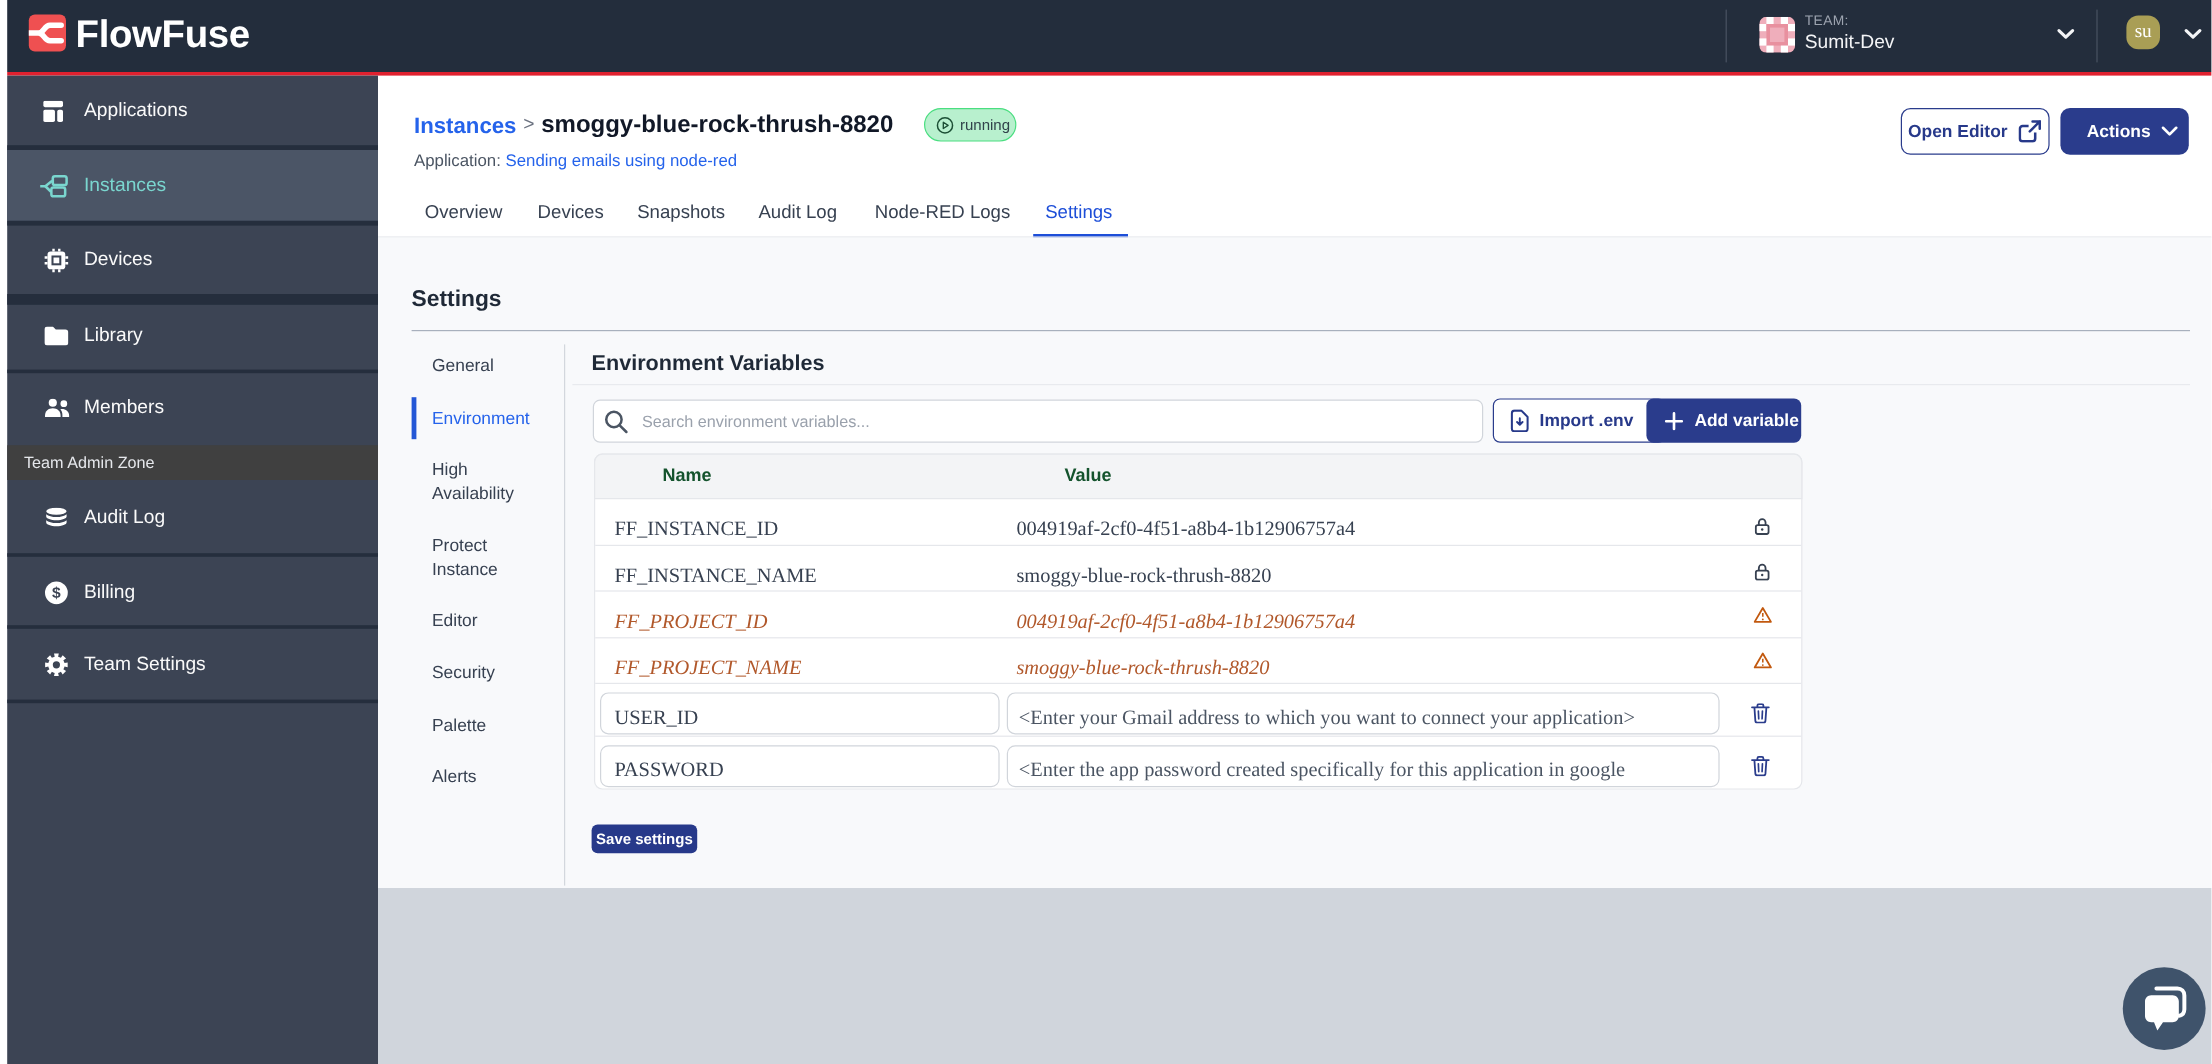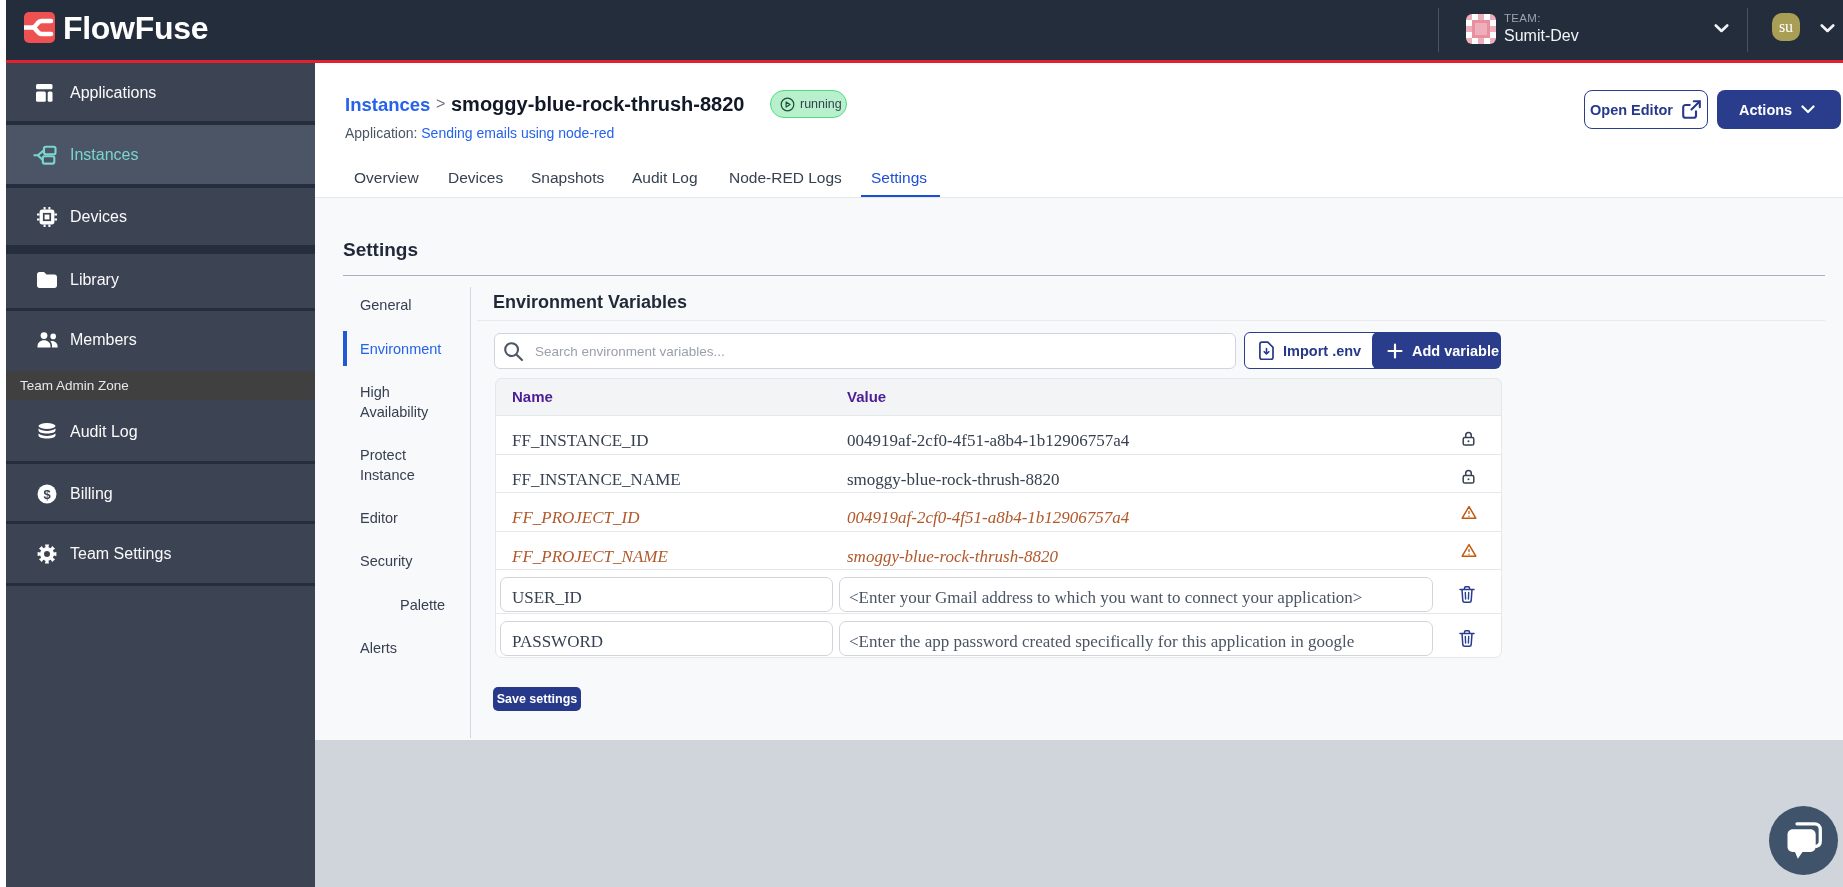--- a/index.html
+++ b/index.html
@@ -41,21 +41,21 @@
   #vdiv { left:470px; top:287px; width:1px; height:451px; background:#d3d7dd; }
   #ev-h { left:493px; top:292px; font-size:18px; font-weight:700; color:#1f2937; }
   
   #search { left:494px; top:333px; width:742px; height:36px; border:1px solid #d1d5db; border-radius:6px; background:#fff; }
   #search-ph { left:535px; top:344px; font-size:13.5px; color:#9aa1ac; }
   #btn-import { left:1244px; top:332px; width:144px; height:37px; border:1px solid #2a3c8c; border-radius:6px; background:#fff; color:#27398a; font-size:14.5px; font-weight:700; }
   #btn-add { left:1372px; top:332px; width:129px; height:37px; border-radius:6px; background:#2a3c8c; color:#fff; font-size:14.5px; font-weight:700; }
   
   #tbl { left:495px; top:378px; width:1007px; height:280px; border:1px solid #e5e7eb; border-radius:7px; background:#fff; }
   #thead { left:495px; top:378px; width:1007px; height:38px; background:#f3f4f6; border:1px solid #e5e7eb; border-radius:7px 7px 0 0; }
-  .th { top:388px; font-size:15px; font-weight:700; color:#4c1d95; }
+  .th { top:388px; font-size:15px; font-weight:700; color:#14532d;margin-left:40px; }
   .mono { font-family:Liberation Serif, serif; font-size:17px; color:#374151; white-space:pre; }
   .rowb { left:496px; width:1005px; height:1px; background:#e5e7eb; }
   .dep { color:#b1582b; font-style:italic; }
   .inbox { border:1px solid #d1d5db; border-radius:7px; background:#fff; height:35px; }
   
   #save { left:493px; top:687px; width:88px; height:24px; background:#27398a; border-radius:5px; color:#fff; font-size:12.5px; font-weight:700; text-align:center; line-height:24px; }
   
   #graystrip { left:315px; top:740px; width:1528px; height:147px; background:#d0d5dc; }
   #chat { left:1769px; top:806px; width:69px; height:69px; border-radius:50%; background:#3f536b; }
   .vcent { display:flex; align-items:center; white-space:nowrap; }
@@ -193,21 +193,21 @@
   <span style="margin-left:5px;">running</span>
 </div>
 <div class="abs" id="appline">Application: <a>Sending emails using node-red</a></div>
 <div class="abs vcent" style="left:1584px; top:90px; width:124px; height:39px; background:#fff; border:1px solid #2a3c8c; border-radius:8px; color:#27398a; font-size:14.5px; font-weight:700;">
   <span style="margin-left:5px;">Open Editor</span>
   <svg style="margin-left:9px;" width="19" height="19" viewBox="0 0 19 19">
       <path d="M14 10.5 V15.5 C14 16.8 13 17.8 11.7 17.8 H3.5 C2.2 17.8 1.2 16.8 1.2 15.5 V7.3 C1.2 6 2.2 5 3.5 5 H8.5" fill="none" stroke="#27398a" stroke-width="2.1"></path>
       <path d="M11.8 1.2 H17.8 V7.2 M17.8 1.2 L9.5 9.5" fill="none" stroke="#27398a" stroke-width="2.1" stroke-linecap="round"></path>
     </svg>
 </div>
-<div class="abs vcent" style="left:1717px; top:90px; width:124px; height:39px; background:#2a3c8c; border-radius:8px; color:#fff; font-size:14.5px; font-weight:700;text-align:right;">
+<div class="abs vcent" style="left:1717px; top:90px; width:107px; height:39px; background:#2a3c8c; border-radius:8px; color:#fff; font-size:14.5px; font-weight:700;text-align:right;">
   <span style="margin-left:22px;">Actions</span>
   <svg style="margin-left:9px;" width="14" height="9" viewBox="0 0 14 9">
       <path d="M1.5 1.5 L7 7 L12.5 1.5" fill="none" stroke="#fff" stroke-width="2.2" stroke-linecap="round" stroke-linejoin="round"></path>
     </svg>
 </div>
 <div class="abs tab" style="left:354px;">Overview</div>
 <div class="abs tab" style="left:448px;">Devices</div>
 <div class="abs tab" style="left:531px;">Snapshots</div>
 <div class="abs tab" style="left:632px;">Audit Log</div>
 <div class="abs tab" style="left:729px;">Node-RED Logs</div>
@@ -220,21 +220,21 @@
 <div class="abs" id="set-hr"></div>
 <div class="abs" id="snav-active-bar"></div>
 <div class="abs snav" style="top:305px;">General</div>
 <div class="abs snav" style="top:349px; color:#2563eb;">Environment</div>
 <div class="abs snav" style="top:402px;">High
 Availability</div>
 <div class="abs snav" style="top:465px;">Protect
 Instance</div>
 <div class="abs snav" style="top:518px;">Editor</div>
 <div class="abs snav" style="top:561px;">Security</div>
-<div class="abs snav" style="top:605px;margin-left:40px;">Palette</div>
+<div class="abs snav" style="top:605px;">Palette</div>
 <div class="abs snav" style="top:648px;">Alerts</div>
 <div class="abs" id="vdiv"></div>
 <div class="abs" id="ev-h">Environment Variables</div>
 <div class="abs" style="left:477px; top:320px; width:1348px; height:1px; background:#e8eaee;"></div>
 
 <div class="abs" id="search"></div>
 <svg class="abs" style="left:503px; top:341px;" width="21" height="21" viewBox="0 0 21 21">
     <circle cx="8.6" cy="8.6" r="6.4" fill="none" stroke="#4b5563" stroke-width="2.1"></circle>
     <path d="M13.4 13.4 L19 19" stroke="#4b5563" stroke-width="2.1" stroke-linecap="round"></path>
   </svg>

